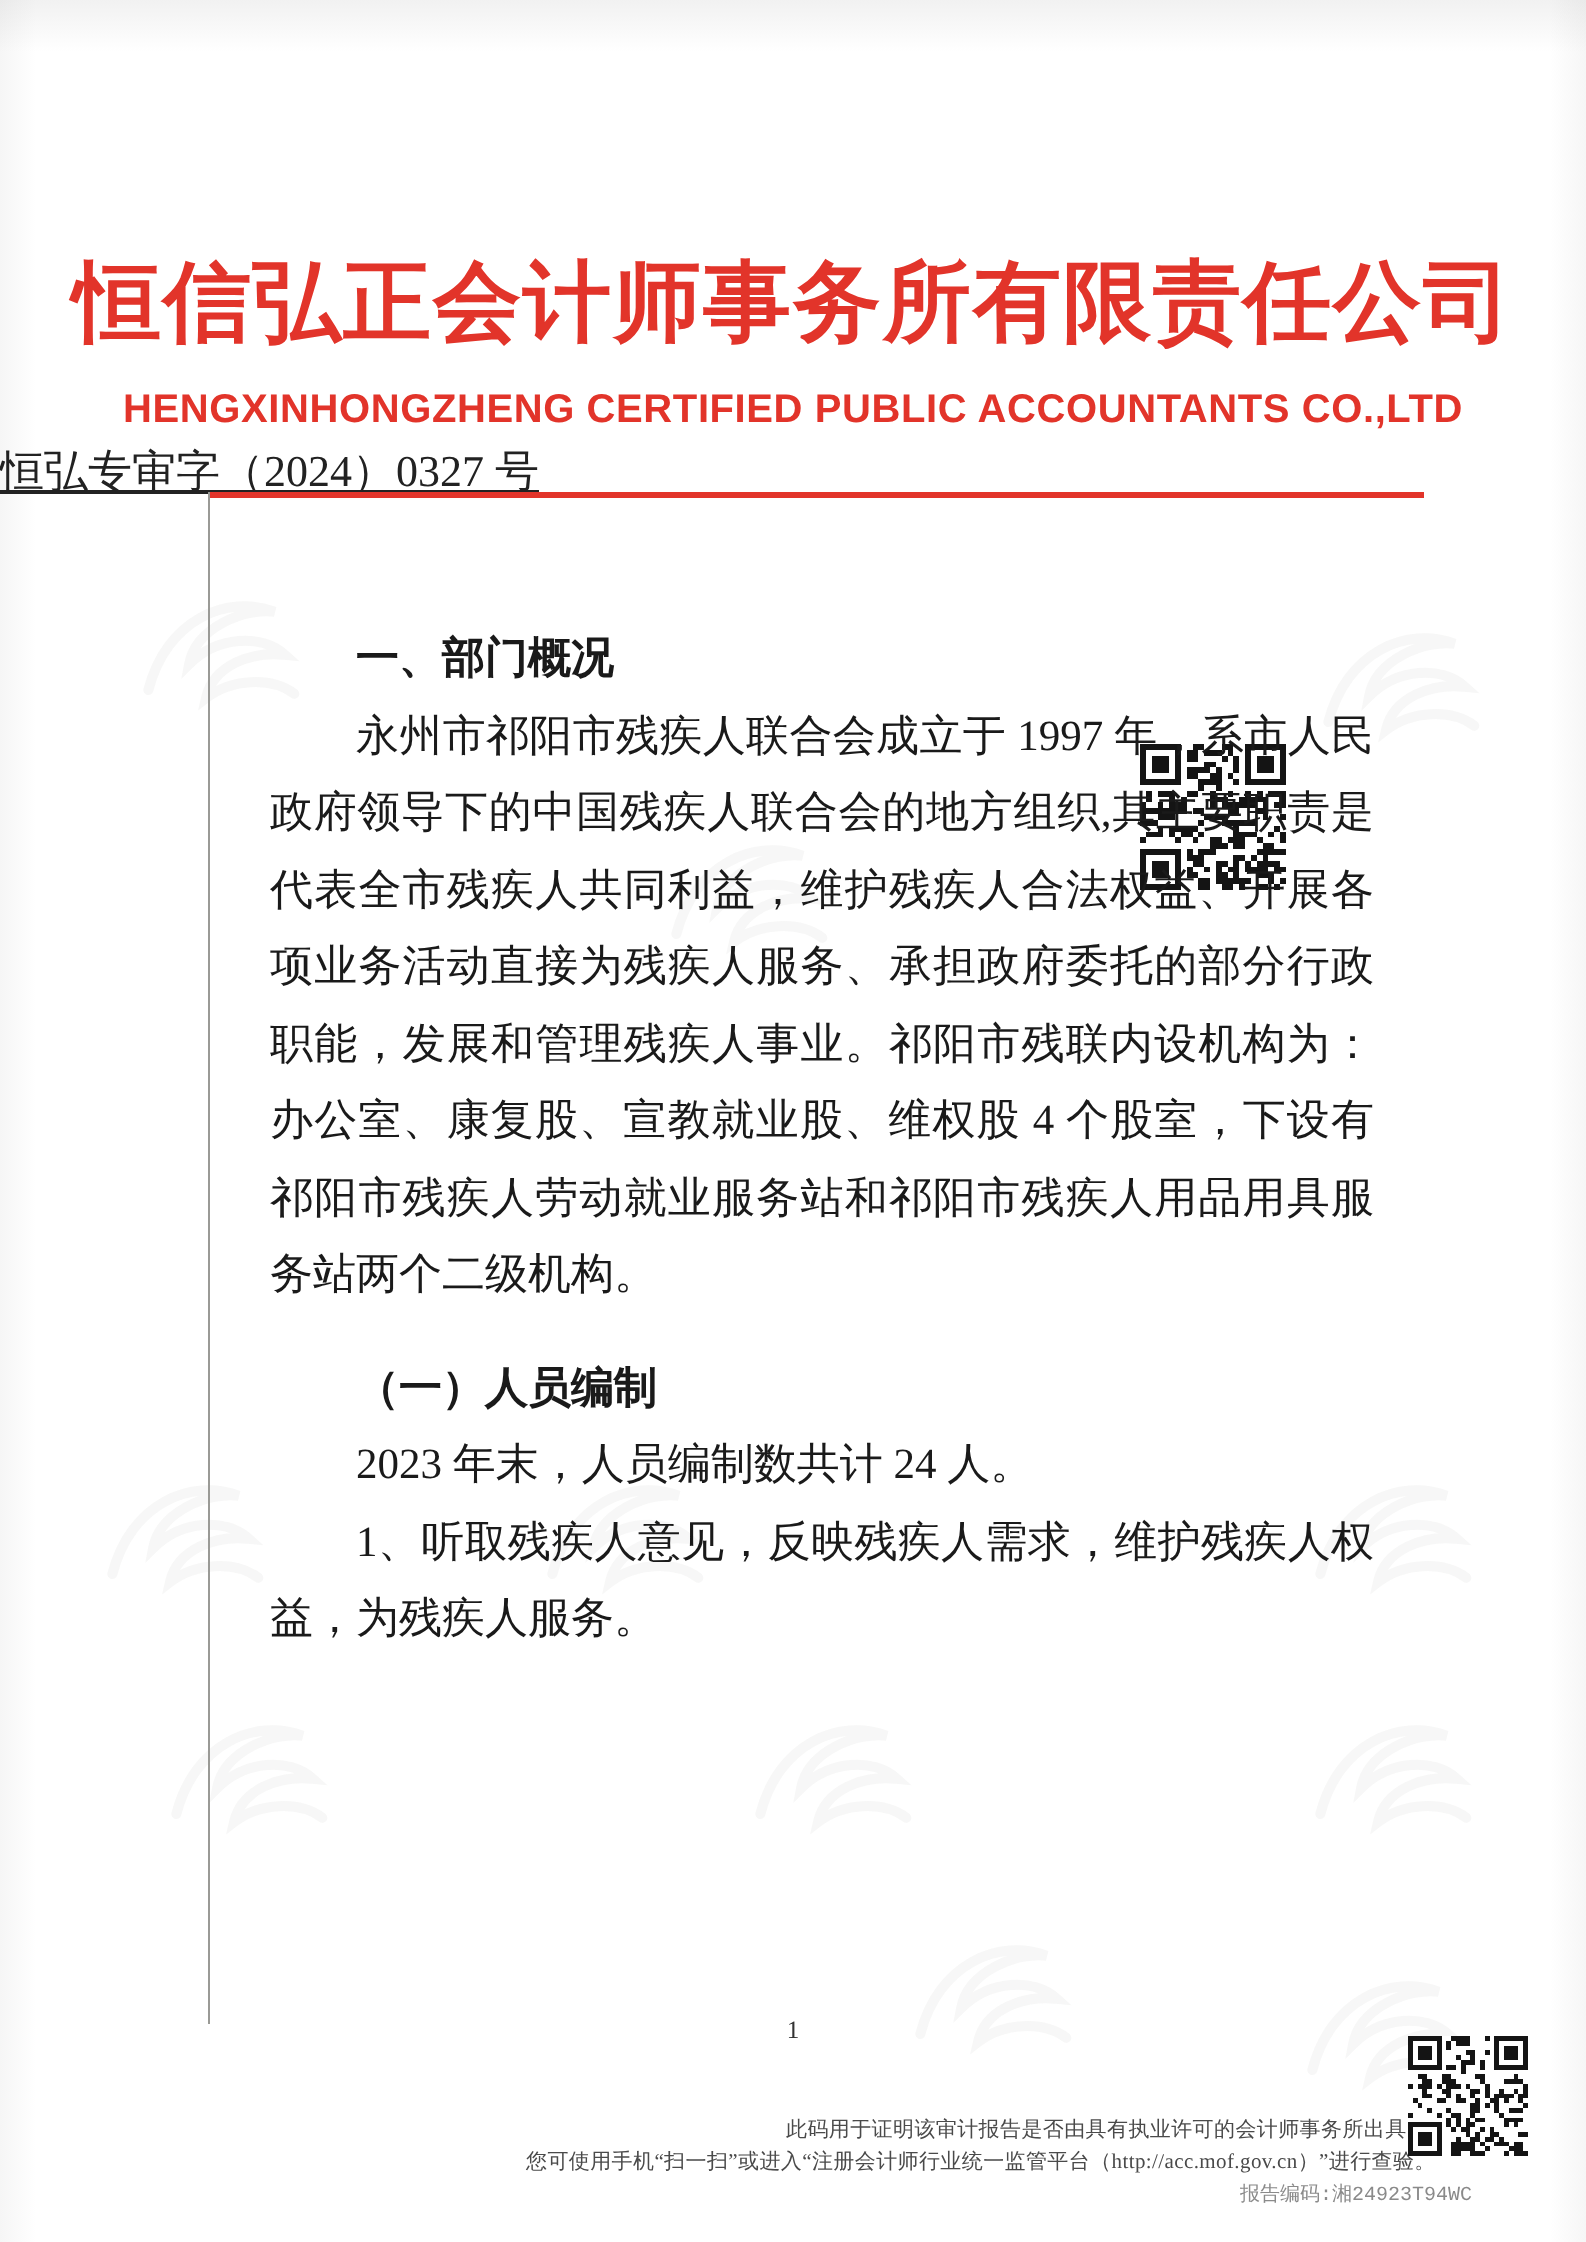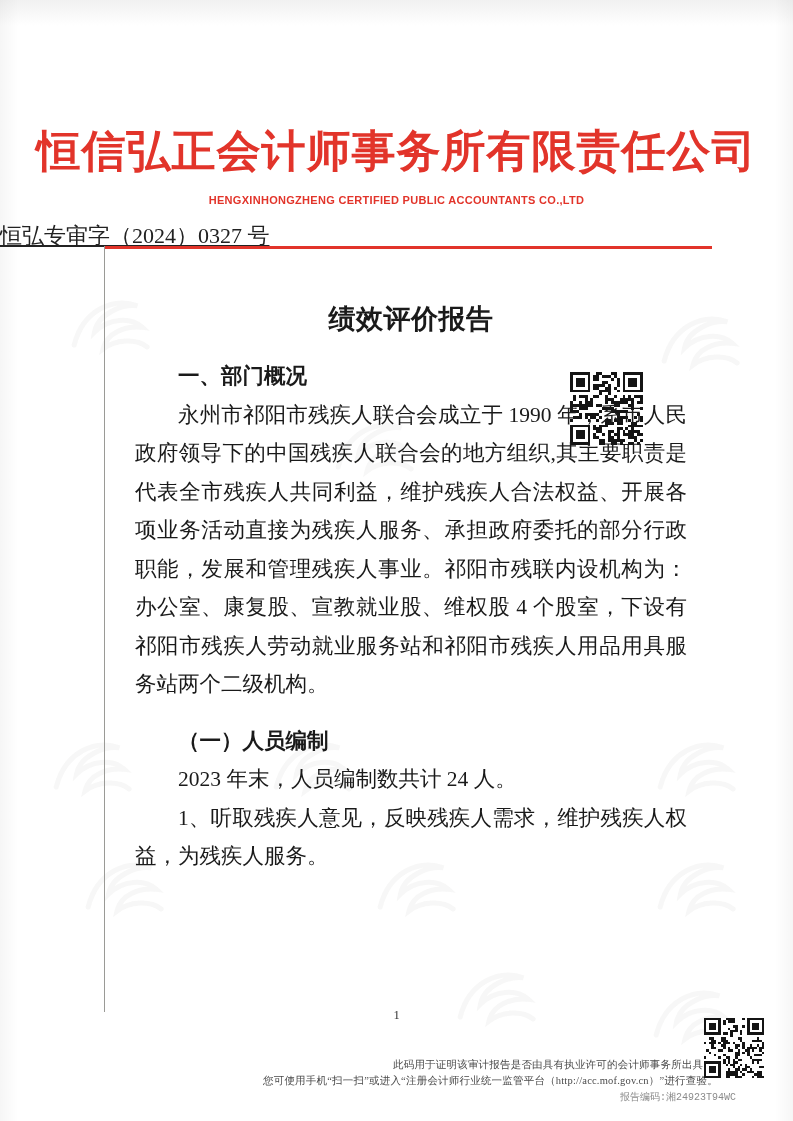--- a/index.html
+++ b/index.html
@@ -26,21 +26,21 @@
   .company-cn{
     position:absolute; top:122px; left:0; width:100%;
     text-align:center;
     font-size:44px; font-weight:bold;
     letter-spacing:1px;
     font-family:"Liberation Sans", sans-serif;
   }
   .company-en{
     position:absolute; top:194px; left:0; width:100%;
     text-align:center;
-    font-size:11px; font-weight:bold;
+    font-size:20px; font-weight:bold;
     letter-spacing:.3px;
     font-family:"Liberation Sans", sans-serif;
   }
   .doc-number{
     position:absolute; top:221px; left:0; width:100%;
     text-align:left;
     font-size:22px; color:#222;text-decoration:underline;
   }
   .red-rule{
     position:absolute; top:246px; left:104px; width:608px; height:3px;
@@ -370,25 +370,24 @@
         <rect x="18" y="0" width="7" height="7" fill="#141414"></rect>
         <rect x="19" y="1" width="5" height="5" fill="#ffffff"></rect>
         <rect x="20" y="2" width="3" height="3" fill="#141414"></rect>
         <rect x="0" y="18" width="7" height="7" fill="#141414"></rect>
         <rect x="1" y="19" width="5" height="5" fill="#ffffff"></rect>
         <rect x="2" y="20" width="3" height="3" fill="#141414"></rect>
       </svg></div>
 
   <div class="content">
     <div class="doc-title">
-      <div>绩效评价报告</div>
     </div>
 
     <div class="section-heading">一、部门概况</div>
-    <div class="para">永州市祁阳市残疾人联合会成立于 1990 年，系市人民政府领导下的中国残疾人联合会的地方组织,其主要职责是代表全市残疾人共同利益，维护残疾人合法权益、开展各项业务活动直接为残疾人服务、承担政府委托的部分行政职能，发展和管理残疾人事业。祁阳市残联内设机构为：办公室、康复股、宣教就业股、维权股 4 个股室，下设有祁阳市残疾人劳动就业服务站和祁阳市残疾人用品用具服务站两个二级机构。</div>
+    <div class="para">永州市祁阳市残疾人联合会成立于 1997 年，系市人民政府领导下的中国残疾人联合会的地方组织,其主要职责是代表全市残疾人共同利益，维护残疾人合法权益、开展各项业务活动直接为残疾人服务、承担政府委托的部分行政职能，发展和管理残疾人事业。祁阳市残联内设机构为：办公室、康复股、宣教就业股、维权股 4 个股室，下设有祁阳市残疾人劳动就业服务站和祁阳市残疾人用品用具服务站两个二级机构。</div>
 
     <div class="sub-heading">（一）人员编制</div>
     <div class="para">2023 年末，人员编制数共计 24 人。</div>
 
     <div class="para">1、听取残疾人意见，反映残疾人需求，维护残疾人权益，为残疾人服务。</div>
   </div>
 
   <div class="page-number">1</div>
   <div class="foot-note1">此码用于证明该审计报告是否由具有执业许可的会计师事务所出具。</div>
   <div class="foot-note2">您可使用手机“扫一扫”或进入“注册会计师行业统一监管平台（http://acc.mof.gov.cn）”进行查验。</div>

